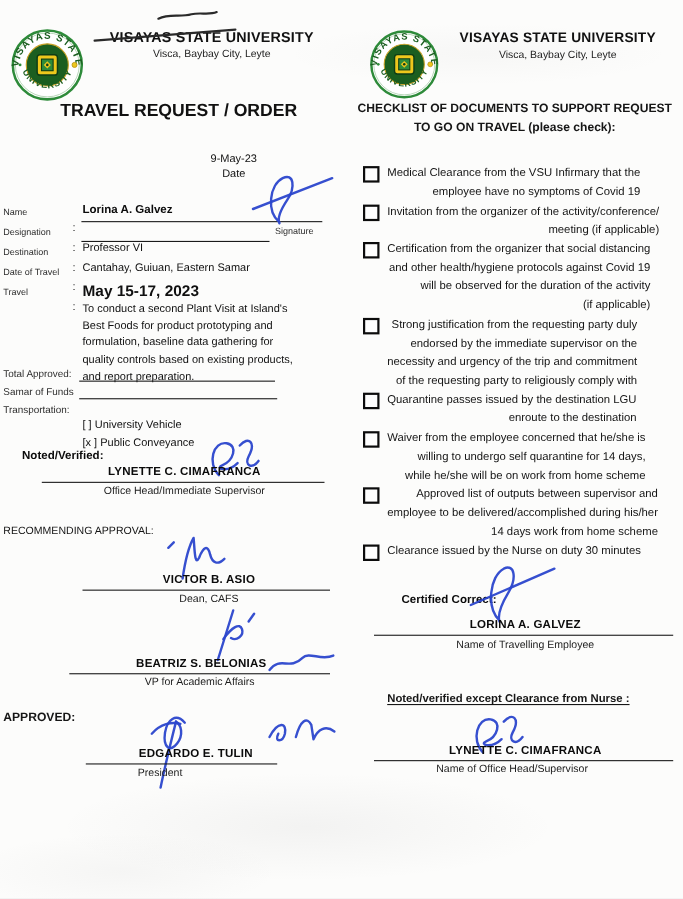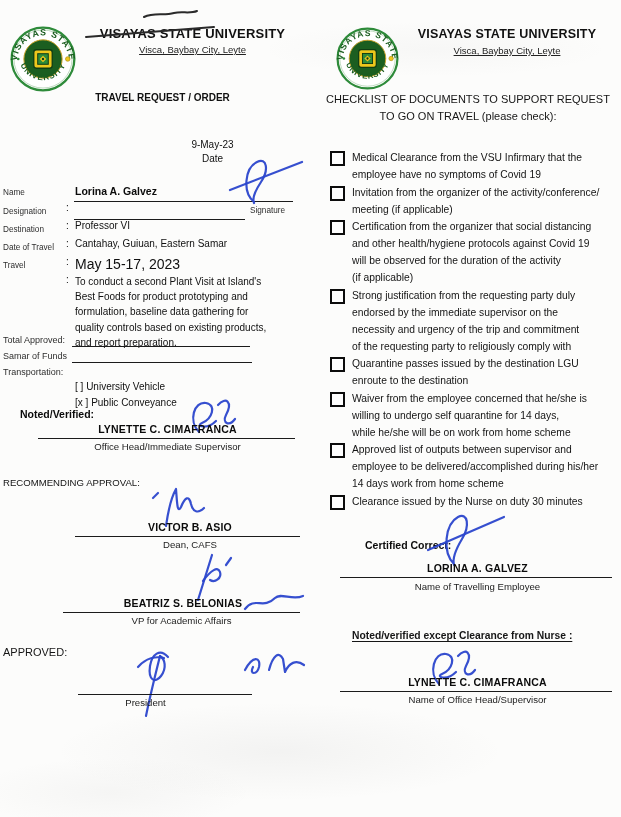--- a/index.html
+++ b/index.html
@@ -7,36 +7,36 @@
     position:relative;width:621px;height:817px;margin:0 auto;overflow:hidden;
     font-family:"Liberation Sans", sans-serif;color:#161616;
     background:
       radial-gradient(ellipse 320px 70px at 45% 92%, rgba(120,120,120,0.07), transparent 70%),
       radial-gradient(ellipse 200px 50px at 18% 97%, rgba(120,120,120,0.05), transparent 70%),
       radial-gradient(ellipse 250px 40px at 70% 6%, rgba(120,120,120,0.04), transparent 70%),
       #fcfcfb;
   }
   .abs{position:absolute;}
   .c{text-align:center;}
-  .b{font-weight:normal;text-align:center;}
+  .b{font-weight:bold;text-align:center;}
   .hdr{font-size:13px;font-weight:bold;letter-spacing:.2px;color:#111;}
-  .addr{font-size:9.5px;color:#222;text-decoration:underline;}
-  .ttl{font-size:10px;font-weight:bold;color:#111;}
+  .addr{font-size:9.5px;color:#222;}
+  .ttl{font-size:16px;font-weight:bold;color:#111;}
   .lbl{font-size:8.2px;color:#2e2e2e;}
   .val{font-size:10px;color:#101010;margin-top:16px;}
   .valb{font-size:10.5px;font-weight:bold;color:#0b0b0b;}
   .pre{white-space:pre-line;}
   .line{position:absolute;height:0;border-top:1.6px solid #1b1b1b;}
   .name{font-size:10.5px;font-weight:bold;color:#0b0b0b;letter-spacing:.2px;}
   .role{font-size:9.6px;color:#1c1c1c;}
   .sec{font-size:9.6px;color:#141414;}
   .ck-wrap{display:flex;flex-direction:column;}
   .ck-item{display:flex;align-items:flex-start;margin:0 0 .5px 0;}
   .cbx{width:11px;height:11px;border:2.4px solid #0c0c0c;background:#fefefe;flex:0 0 auto;margin:2px 7px 0 0;}
-  .ck-text{font-size:10.3px;line-height:17px;color:#141414;white-space:pre-line;}
+  .ck-text{font-size:10.3px;line-height:17px;color:#141414;white-space:pre-line;text-align:right;}
   .sig path{fill:none;stroke:#2b46cc;stroke-width:2.2;stroke-linecap:round;stroke-linejoin:round;opacity:.95;}
   .ink path{fill:none;stroke:#2a2a2a;stroke-width:2;stroke-linecap:round;}
   .underlined{text-decoration:underline;text-underline-offset:2px;}
 </style>
 </head>
 <body>
 
 <svg width="0" height="0" style="position:absolute">
   <defs>
     <symbol id="vsu-seal" viewBox="0 0 100 100">
@@ -150,20 +150,21 @@
   <div class="abs b" style="left:3px;top:646px;font-size:11px">APPROVED:</div>
   <svg class="abs sig" style="left:110px;top:640px" width="104" height="84">
     <path d="M58,17 C50,8 42,14 40,26 C38,40 45,44 51,36 C57,28 55,19 50,16"></path>
     <path d="M50,16 C46,32 40,56 36,76"></path>
     <path d="M28,27 C36,18 46,16 54,18"></path>
   </svg>
   <svg class="abs sig" style="left:238px;top:646px" width="72" height="36">
     <path d="M7,24 C15,9 23,11 21,21 C19,29 11,29 15,21"></path>
     <path d="M31,24 C35,9 41,5 45,13 L47,26 C51,17 58,13 66,19"></path>
   </svg>
+  <div class="abs name c" style="left:78px;top:679px;width:200px">EDGARDO E. TULIN</div>
   <div class="line" style="left:78px;top:694px;width:174px"></div>
   <div class="abs role c" style="left:78px;top:697px;width:135px">President</div>
 
   <svg class="abs" style="left:336px;top:27px" width="63" height="63">
       <use href="#vsu-seal"></use>
     </svg>
 
   <div class="abs hdr c" style="left:398px;top:27px;width:218px;font-size:12.5px">VISAYAS STATE UNIVERSITY</div>
   <div class="abs addr c" style="left:398px;top:45px;width:218px">Visca, Baybay City, Leyte</div>
 
@@ -227,20 +228,20 @@
   <div class="line" style="left:340px;top:577px;width:272px"></div>
   <div class="abs underlined" style="left:352px;top:630px;font-size:10.3px;font-weight:600">Noted/verified except Clearance from Nurse :</div>
 
   <div class="abs role c" style="left:345px;top:581px;width:265px">Name of Travelling Employee</div>
   <svg class="abs sig" style="left:422px;top:644px" width="66" height="46">
     <path d="M17,40 C6,29 12,8 24,10 C35,12 30,26 20,30 C13,33 25,37 34,28"></path>
     <path d="M36,12 C44,3 51,9 44,22 C40,30 47,34 53,26"></path>
   </svg>
   <div class="abs name c" style="left:345px;top:676px;width:265px">LYNETTE C. CIMAFRANCA</div>
   <div class="line" style="left:340px;top:691px;width:272px"></div>
-  <div class="abs role c" style="left:345px;top:694px;width:265px">Name of Office Head/Supervisor</div>
+  <div class="abs role c" style="left:333px;top:694px;width:265px">Name of Office Head/Supervisor</div>
 
   <svg class="abs sig" style="left:222px;top:156px" width="84" height="52">
     <path d="M32,46 C20,36 23,12 35,6 C45,1 47,14 39,26 C33,35 30,42 32,47"></path>
     <path d="M8,34 L80,6"></path>
   </svg>
 
 </div>
 
 </body></html>

